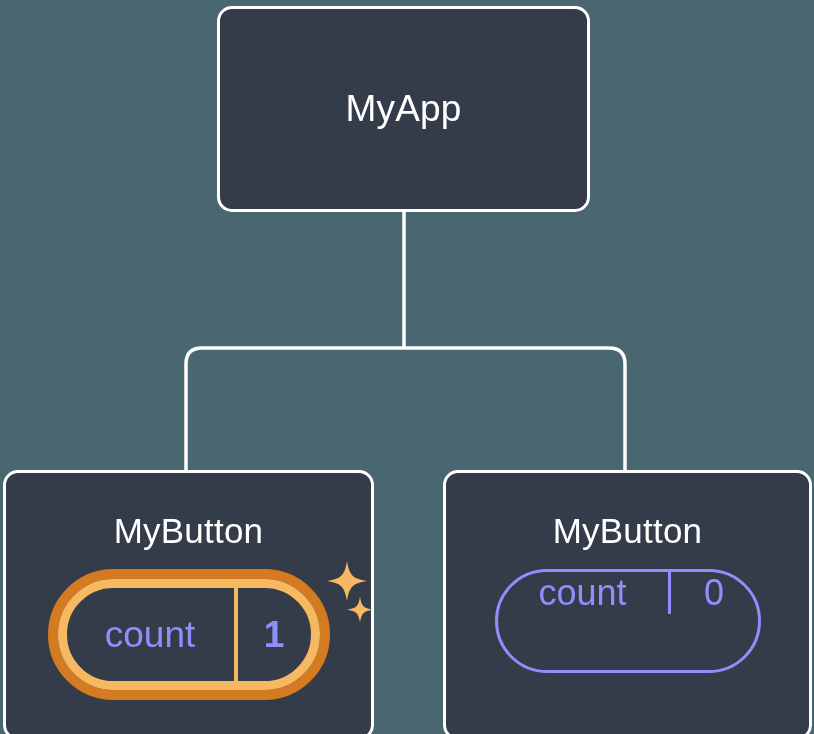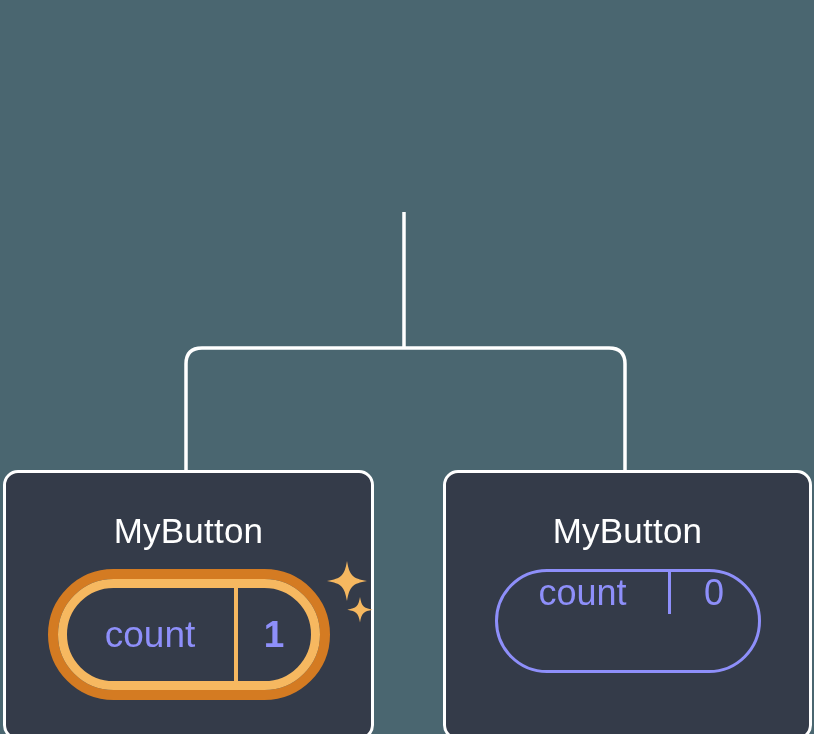--- a/index.html
+++ b/index.html
@@ -177,20 +177,23 @@
 
 <div id="canvas">
 
   <svg id="connectors" viewBox="0 0 814 734">
 
     <path d="M 404 212 L 404 348" fill="none" stroke="#FFFFFF" stroke-width="3.5"></path>
 
     <path d="M 186 471 L 186 364 Q 186 348 202 348 L 609 348 Q 625 348 625 364 L 625 471" fill="none" stroke="#FFFFFF" stroke-width="3.5" stroke-linecap="butt"></path>
   </svg>
 
+  <div class="node node-root">
+    <div class="node-title">MyApp</div>
+  </div>
 
   <div class="node node-child-left">
     <div class="node-title">MyButton</div>
 
     <div class="pill-wrap">
       <div class="pill pill-hl">
         <div class="pill-hl-inner">
           <div class="pill-key">count</div>
           <div class="pill-val">1</div>
         </div>

